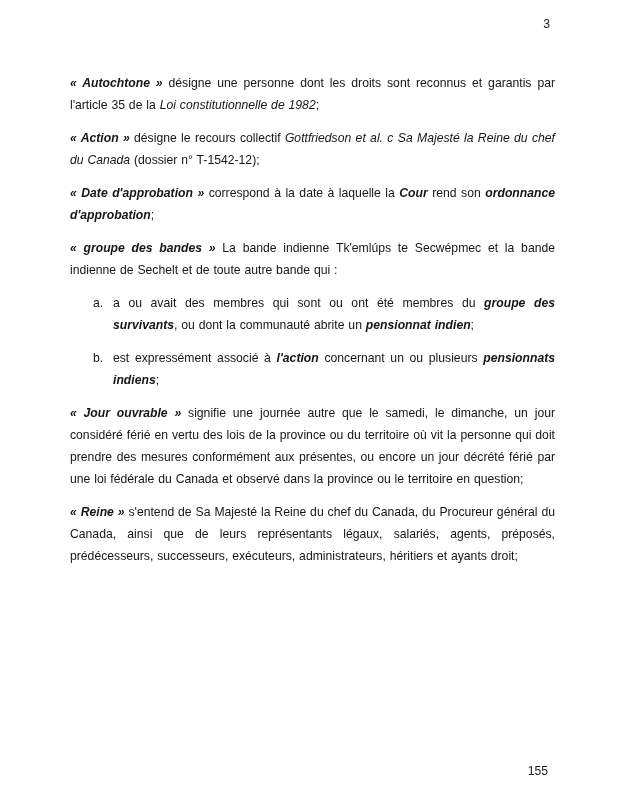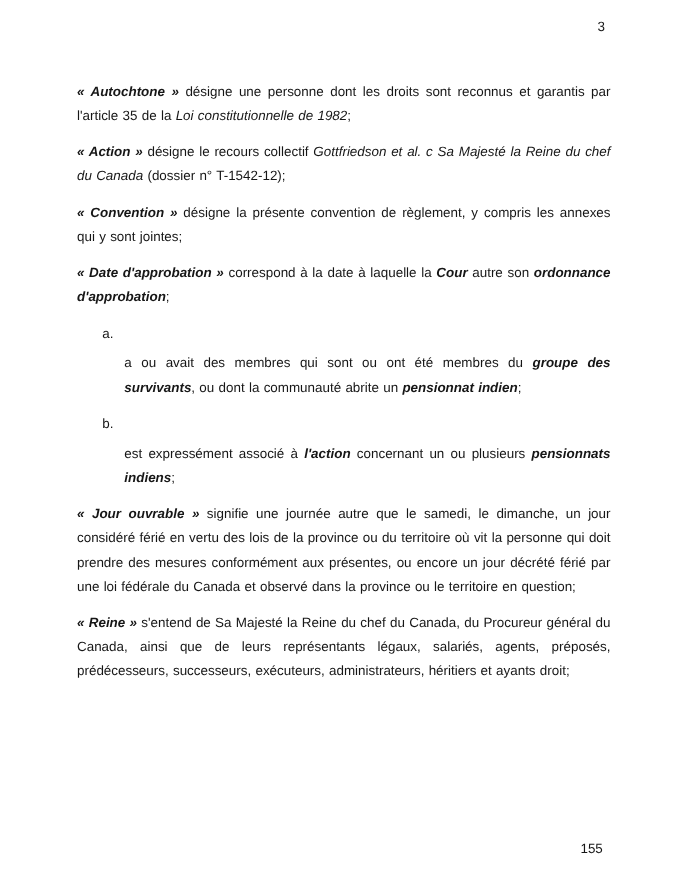--- a/index.html
+++ b/index.html
@@ -41,42 +41,41 @@
     line-height: 22px;
   }
   .marker {
     flex: 0 0 20px;
     width: 20px;
   }
   .li-text {
     flex: 1 1 auto;
     text-align: justify;
     word-spacing: 0.5px;
-    margin-top: 27px;
   }
   strong { font-weight: bold; font-style: italic; }
   em { font-weight: normal; }
   .page-number-bottom {
     position: absolute;
     right: 76px;
     bottom: 28px;
     line-height: 14px;
   }
 </style>
 </head>
 <body>
 
 <div class="page">
   <div class="page-number-top">3</div>
 
   <div class="doc-body" id="doc-body">
       <div class="para"><strong>« Autochtone »</strong><span> désigne une personne dont les droits sont reconnus et garantis par l'article 35 de la </span><em>Loi constitutionnelle de 1982</em><span>;</span></div>
       <div class="para"><strong>« Action »</strong><span> désigne le recours collectif </span><em>Gottfriedson et al. c Sa Majesté la Reine du chef du Canada</em><span> (dossier n° T-1542-12);</span></div>
-      <div class="para"><strong>« Convention »</strong><span> désigne la présente convention de règlement, y compris les annexes qui y sont jointes;</span></div>
-      <div class="para"><strong>« Date d'approbation »</strong><span> correspond à la date à laquelle la </span><strong>Cour</strong><span> autre son </span><strong>ordonnance d'approbation</strong><span>;</span></div>
+      <div class="para"><strong>« Date d'approbation »</strong><span> correspond à la date à laquelle la </span><strong>Cour</strong><span> rend son </span><strong>ordonnance d'approbation</strong><span>;</span></div>
+      <div class="para"><strong>« groupe des bandes »</strong><span> La bande indienne Tk'emlúps te Secwépmec et la bande indienne de Sechelt et de toute autre bande qui :</span></div>
       <div class="list-item">
         <span class="marker">a.</span>
         <span class="li-text"><span>a ou avait des membres qui sont ou ont été membres du </span><strong>groupe des survivants</strong><span>, ou dont la communauté abrite un </span><strong>pensionnat indien</strong><span>;</span></span>
       </div>
       <div class="list-item">
         <span class="marker">b.</span>
         <span class="li-text"><span>est expressément associé à </span><strong>l'action</strong><span> concernant un ou plusieurs </span><strong>pensionnats indiens</strong><span>;</span></span>
       </div>
       <div class="para"><strong>« Jour ouvrable »</strong><span> signifie une journée autre que le samedi, le dimanche, un jour considéré férié en vertu des lois de la province ou du territoire où vit la personne qui doit prendre des mesures conformément aux présentes, ou encore un jour décrété férié par une loi fédérale du Canada et observé dans la province ou le territoire en question;</span></div>
       <div class="para"><strong>« Reine »</strong><span> s'entend de Sa Majesté la Reine du chef du Canada, du Procureur général du Canada, ainsi que de leurs représentants légaux, salariés, agents, préposés, prédécesseurs, successeurs, exécuteurs, administrateurs, héritiers et ayants droit;</span></div>

